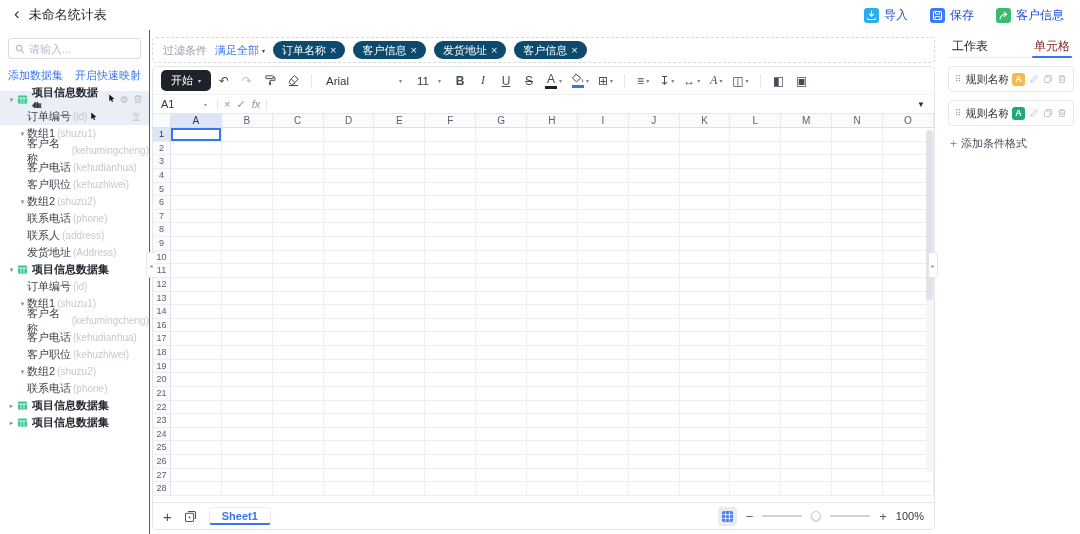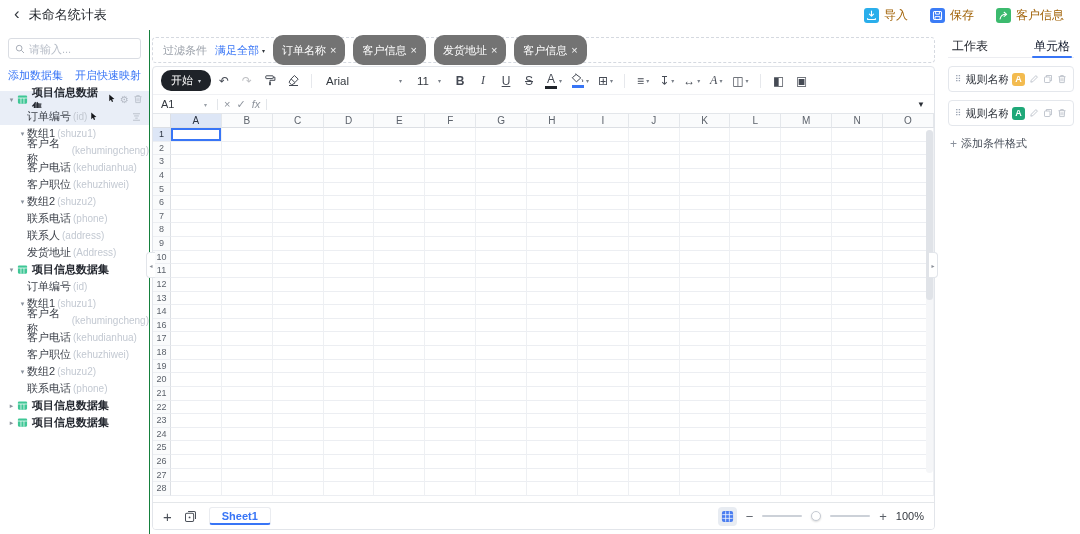--- a/index.html
+++ b/index.html
@@ -8,21 +8,21 @@
   #app { position:relative; width:1080px; height:534px; background:#fff; overflow:hidden; }
 
   
   .topbar { position:absolute; left:0; top:0; width:1080px; height:30px; display:flex; align-items:center; }
   .back { font-size:17px; color:#33383f; margin:0 9px 2px 14px; cursor:pointer; }
   .title { font-size:13px; font-weight:500; color:#1f2329; }
   .top-actions { margin-left:auto; display:flex; align-items:center; gap:22px; padding-right:16px; }
   .top-action { display:flex; align-items:center; gap:5px; cursor:pointer; }
   .top-action .ticon { width:15px; height:15px; border-radius:3px; display:flex; align-items:center; justify-content:center; }
   .top-action .ticon svg { width:11px; height:11px; }
-  .top-action .tlabel { font-size:12px; color:#a16207; }
+  .top-action .tlabel { font-size:12px; color:#1d4ed8; }
 
   
   .sidebar { position:absolute; left:0; top:30px; width:150px; height:504px; border-right:1px solid #15803d; background:#fff; }
   .search { margin:8px 8px 0 8px; height:21px; border:1px solid #dadde3; border-radius:3px; display:flex; align-items:center; padding:0 6px; gap:4px; background:#fff; }
   .search svg { flex:none; }
   .search input { border:0; outline:0; width:100%; font-size:11px; color:#333; font-family:inherit; }
   .search input::placeholder { color:#b8bec8; }
   .side-links { display:flex; align-items:center; margin:9px 8px 0 8px; font-size:11px; }
   .side-link { color:#3875f6; cursor:pointer; white-space:nowrap; }
   .side-links .sep { width:1px; height:10px; background:#e1e4e9; margin:0 6px; }
@@ -38,28 +38,28 @@
   .trow .tools { margin-left:auto; display:flex; align-items:center; gap:4px; padding-right:6px; color:#b3b9c4; }
   .trow .tools .gear { font-size:10px; color:#b3b9c4; }
   .trow .cursor-inline { margin-left:2px; display:flex; }
   .trow .map-right { margin-left:auto; padding-right:7px; color:#b3b9c4; display:flex; }
 
   
   .filterbar { position:absolute; left:152px; top:37px; width:783px; height:26px; border:1px dashed #d5d9e0; border-radius:4px; display:flex; align-items:center; padding:0 10px; gap:8px; background:#fff; }
   .f-label { font-size:11px; color:#9aa0a9; }
   .f-mode { font-size:11px; color:#3875f6; display:flex; align-items:center; gap:3px; cursor:pointer; }
   .f-mode .mcaret { font-size:6px; color:#33383f; }
-  .ftag { background:#737373; color:#fff; font-size:11px; height:30px; border-radius:10px; padding:0 9px; display:flex; align-items:center; gap:4px; cursor:pointer; }
+  .ftag { background:#0c4a6e; color:#fff; font-size:11px; height:18px; border-radius:10px; padding:0 9px; display:flex; align-items:center; gap:4px; cursor:pointer; }
   .ftag .x { opacity:.92; font-size:11px; }
 
   
   .panel { position:absolute; left:152px; top:66px; width:783px; height:464px; border:1px solid #e2e5ea; border-radius:4px; background:#fff; display:flex; flex-direction:column; overflow:hidden; }
 
   .toolbar { height:28px; flex:none; display:flex; align-items:center; padding:0 8px; gap:3px; border-bottom:1px solid #f0f1f4; }
-  .start-pill { background:#1f2329; color:#fff; border-radius:10px; height:21px; padding:0 10px; display:flex; align-items:center; gap:5px; font-size:11px; cursor:pointer; flex:none; }
+  .start-pill { background:#1f2329; color:#fff; border-radius:5px; height:21px; padding:0 10px; display:flex; align-items:center; gap:5px; font-size:11px; cursor:pointer; flex:none; }
   .start-pill .pcaret { font-size:6px; color:#cfd3d9; }
   .tbtn { height:21px; min-width:20px; padding:0 3px; border-radius:3px; display:inline-flex; align-items:center; justify-content:center; gap:2px; color:#454a54; font-size:12px; cursor:pointer; flex:none; }
   .tbtn.disabled { opacity:.35; }
   .tbtn .dcaret { font-size:6px; color:#7a8089; }
   .tbtn .colbar { display:flex; flex-direction:column; align-items:center; line-height:1; }
   .tbtn .colbar .bar { width:12px; height:3px; margin-top:1px; }
   .tbtn svg { display:block; }
   .tbtn .bold { font-weight:700; } .tbtn .ital { font-style:italic; font-family:"Liberation Serif",serif; }
   .tbtn .und { text-decoration:underline; } .tbtn .stk { text-decoration:line-through; }
   .tdiv { width:1px; height:14px; background:#e6e8ec; margin:0 5px; flex:none; }
@@ -96,21 +96,21 @@
   .gridbtn { width:19px; height:19px; background:#e8ecf2; border-radius:4px; display:flex; align-items:center; justify-content:center; cursor:pointer; }
   .zglyph { font-size:13px; color:#5a6068; cursor:pointer; line-height:1; }
   .ztrack { width:40px; height:2px; background:#ccd1d8; border-radius:1px; }
   .zhandle { width:10px; height:10px; border-radius:50%; background:#fff; border:1px solid #c6cbd3; box-shadow:0 1px 2px rgba(0,0,0,.15); cursor:pointer; }
   .zval { font-size:11px; color:#33383f; }
 
   
   .rpanel { position:absolute; left:948px; top:36px; width:126px; }
   .rtabs { display:flex; justify-content:space-between; align-items:center; height:22px; border-bottom:1px solid #ecedf1; padding:0 4px; }
   .rtab { font-size:12px; color:#23272f; cursor:pointer; position:relative; height:22px; display:flex; align-items:center; }
-  .rtab.active { color:#0f172a; }
+  .rtab.active { color:#7f1d1d; }
   .rtab.active::after { content:""; position:absolute; left:-2px; right:-2px; bottom:0; height:2px; background:#3875f6; border-radius:1px; }
   .rulecard { margin-top:8px; height:26px; border:1px solid #e4e7ec; border-radius:4px; display:flex; align-items:center; padding:0 6px; gap:4px; background:#fff; }
   .rulecard .drag { font-size:9px; color:#9aa3b2; cursor:grab; }
   .rulecard .rname { flex:1; font-size:11px; color:#2f343c; white-space:nowrap; overflow:hidden; }
   .rulecard .badge { width:13px; height:13px; border-radius:3px; color:#fff; font-size:9px; font-weight:700; display:flex; align-items:center; justify-content:center; cursor:pointer; flex:none; }
   .rulecard .ric { color:#aeb5c0; display:flex; cursor:pointer; }
   .addrule { margin-top:10px; padding-left:2px; font-size:11px; color:#464d58; cursor:pointer; display:flex; align-items:center; gap:4px; }
   .addrule .plus { color:#8a919c; font-size:12px; }
 
   

